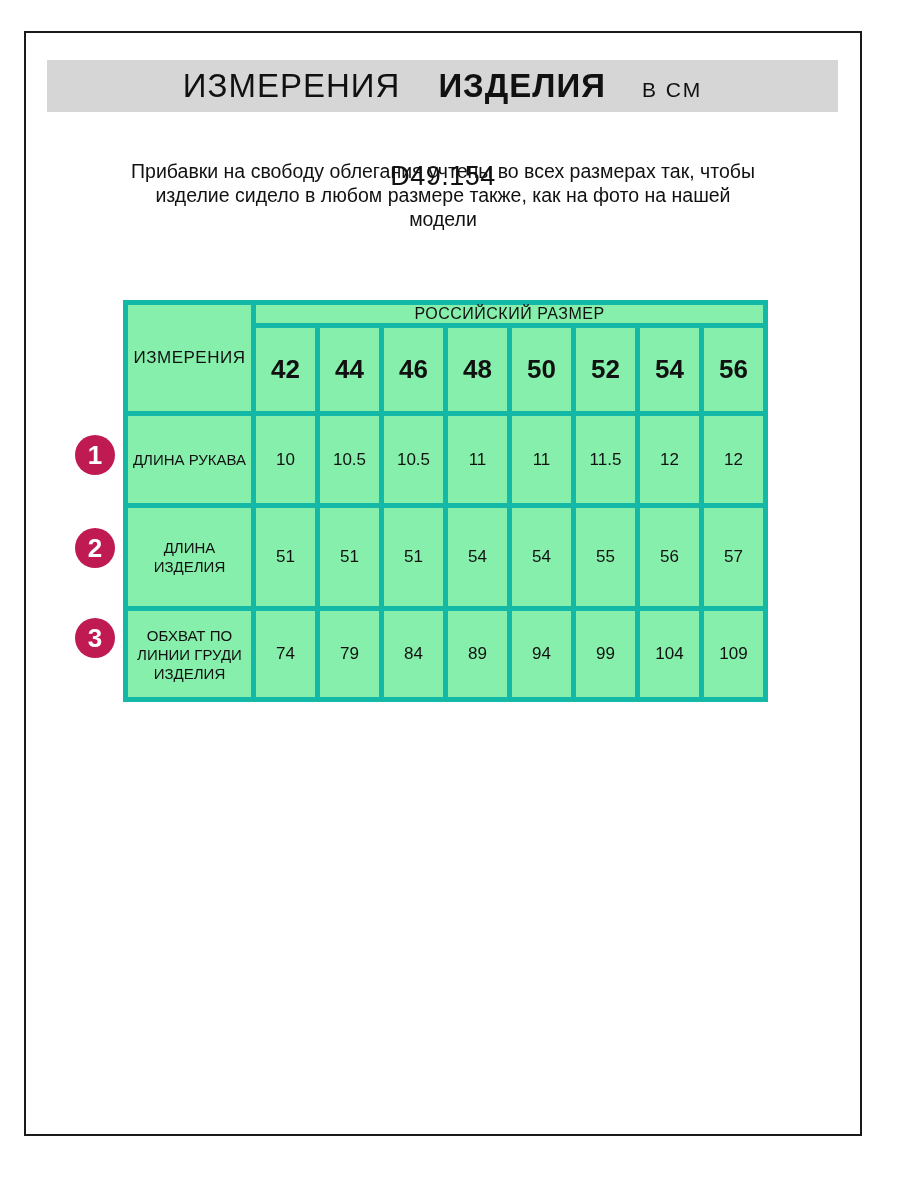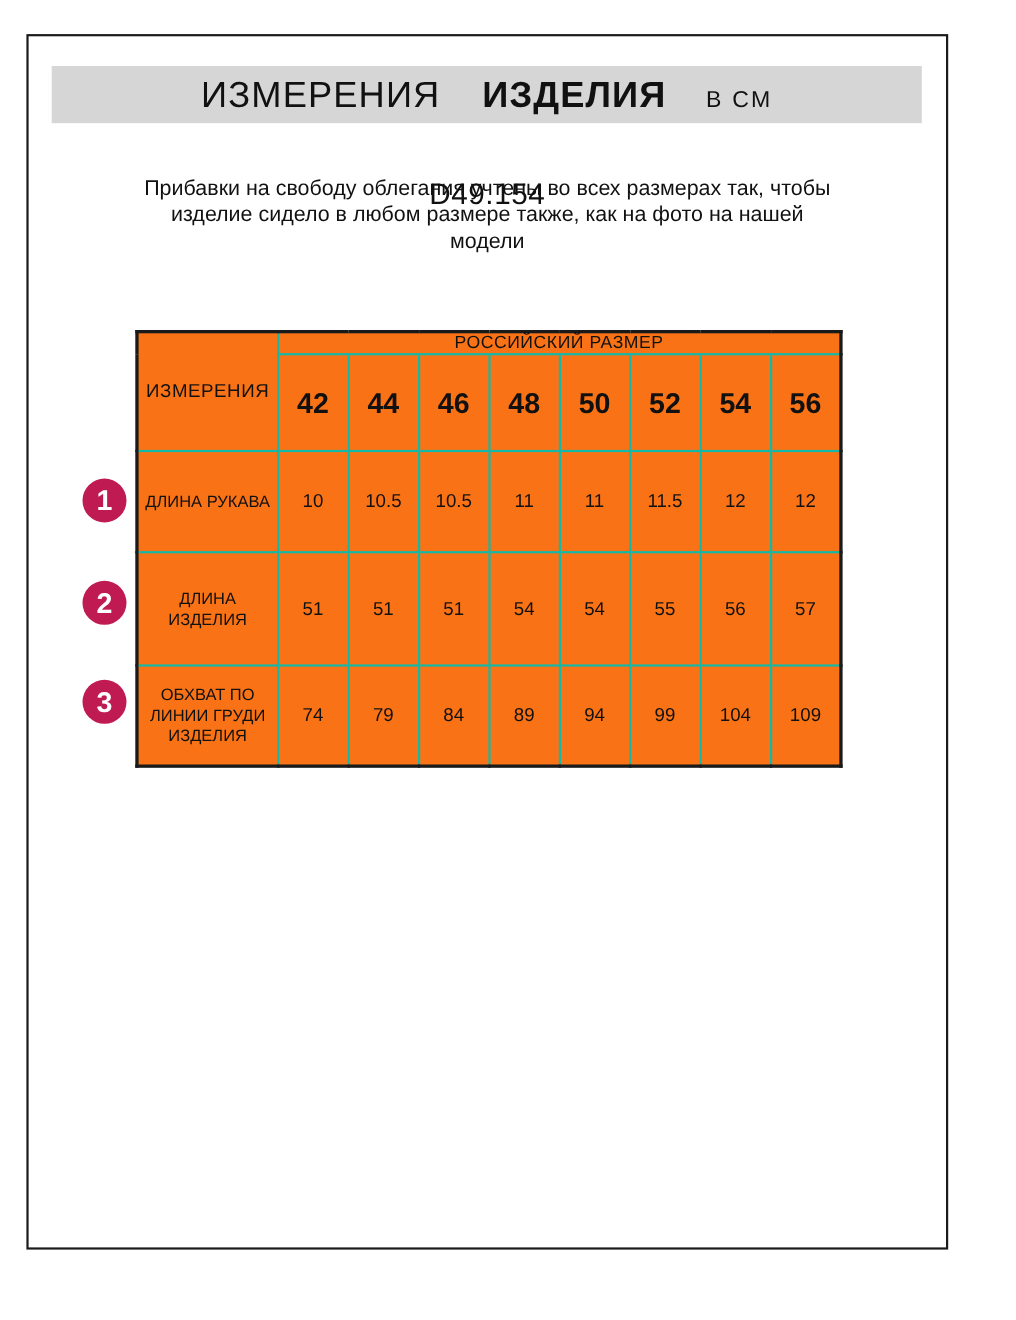--- a/index.html
+++ b/index.html
@@ -30,22 +30,22 @@
     width:680px; text-align:center; font-size:19.5px; line-height:24px;
     white-space:pre-line;
   }
   
   .size-table {
     position:absolute; left:97px; top:267px;
     border-collapse:collapse; table-layout:fixed;
     border:3px solid #1a1a1a;
   }
   .size-table td {
-    border:2px solid #14b8a6; text-align:center; vertical-align:middle;
-    padding:0; background:#f97316;
+    border:5px solid #14b8a6; text-align:center; vertical-align:middle;
+    padding:0; background:#86efac;
   }
   .col-measure { width:128px; }
   .col-size    { width:64px; }
   .row-group   { height:20px; }
   .row-sizes   { height:88px; }
   .row-data1   { height:92px; }
   .row-data2   { height:103px; }
   .row-data3   { height:91px;padding-left:13px; }
   .measure-h { font-size:17px; letter-spacing:0.5px; }
   .group-h   { font-size:16px; letter-spacing:0.5px; line-height:18px; }

